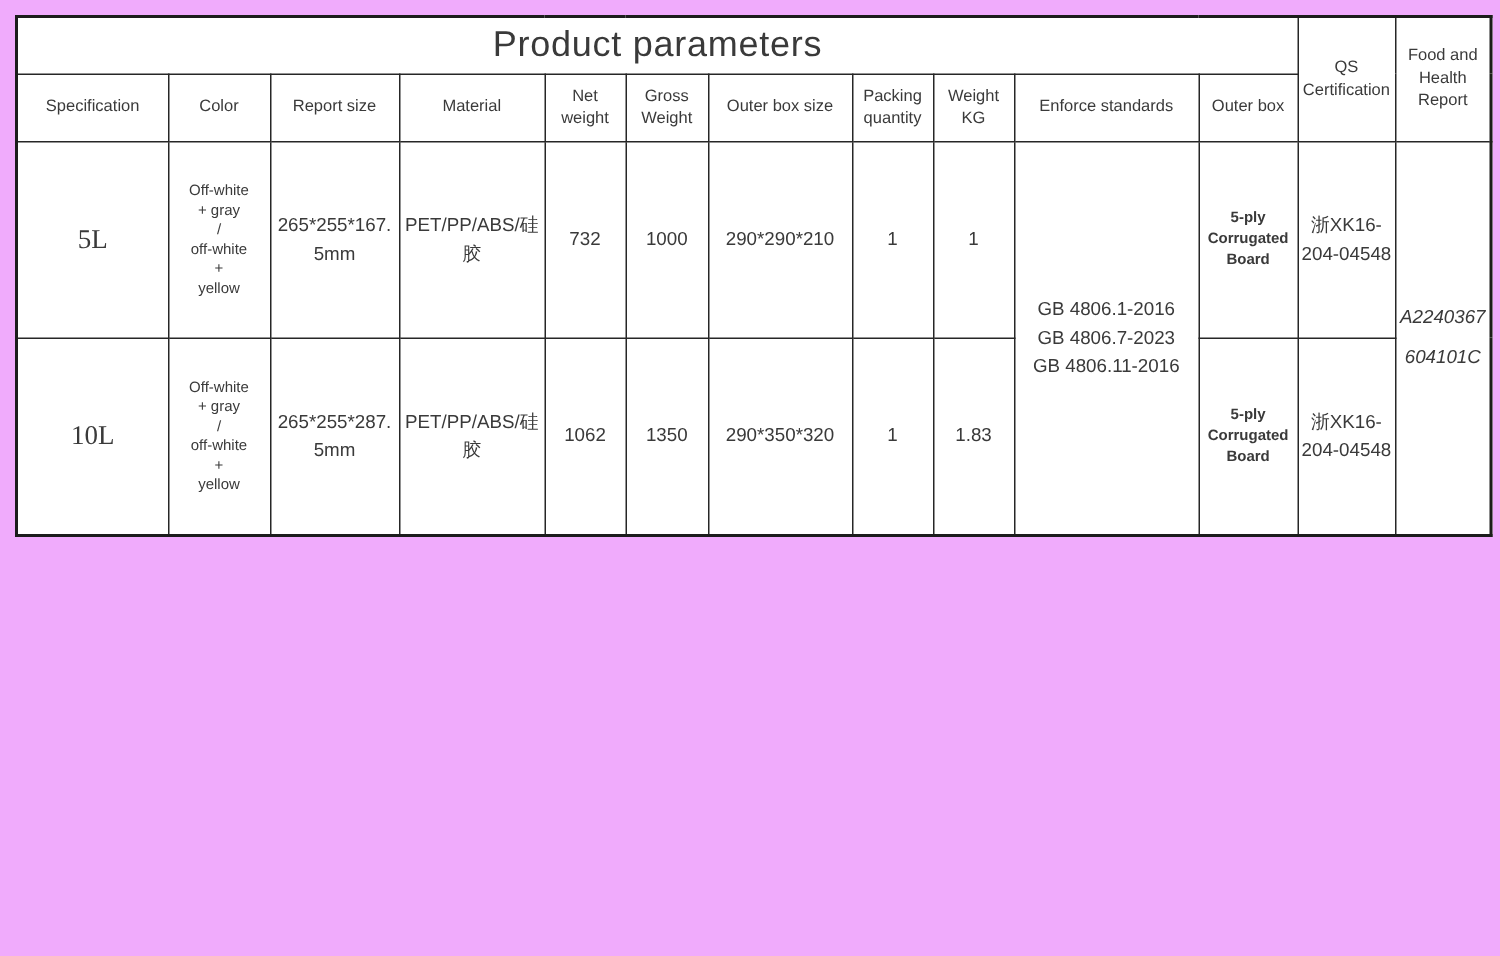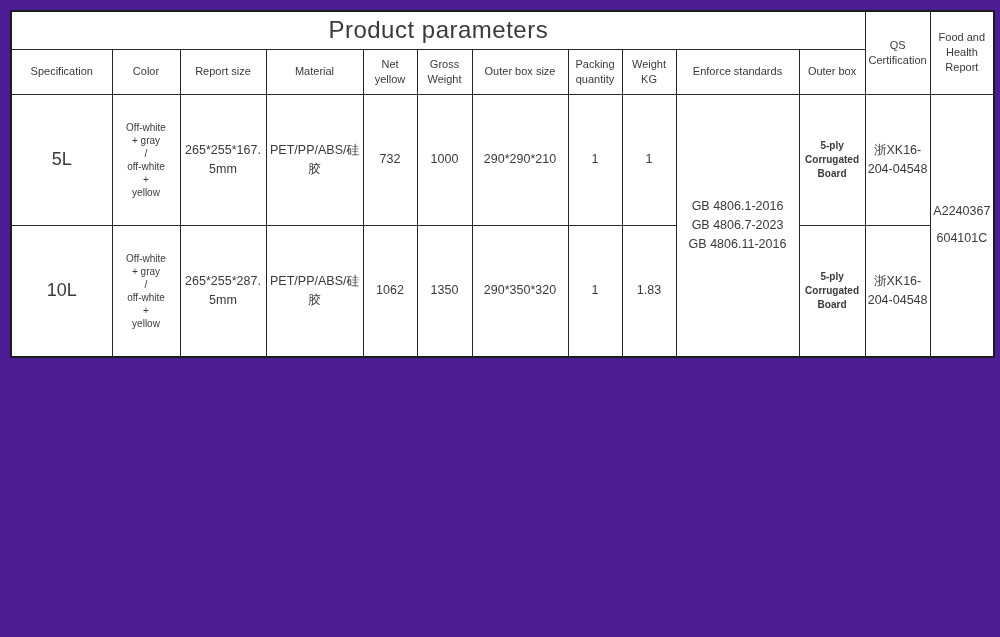--- a/index.html
+++ b/index.html
@@ -8,21 +8,21 @@
     background: #ffffff;
     width: 1000px;
     height: 637px;
     font-family: "Liberation Sans", "DejaVu Sans", sans-serif;
     color: #333333;
   }
   .page {
     position: relative;
     width: 1000px;
     height: 637px;
-    background: #4c1d95;
+    background: #f0abfc;
     overflow: hidden;
   }
   .table-wrap {
     position: absolute;
     left: 10px;
     top: 10px;
   }
   table.params {
     border-collapse: collapse;
     table-layout: fixed;
@@ -51,20 +51,21 @@
     letter-spacing: 0.5px;
   }
   td.header-cell {
     font-size: 11px;
     line-height: 1.35;
     color: #2f2f2f;
   }
   td.spec-cell {
     font-size: 18px;
     color: #2b2b2b;
+    font-family: Liberation Serif, serif;
   }
   td.data-cell {
     font-size: 12.5px;
     line-height: 1.5;
     white-space: pre-line;
   }
   td.color-cell {
     font-size: 10px;
     line-height: 1.3;
     white-space: pre-line;
@@ -73,20 +74,21 @@
   td.outerbox-cell {
     font-size: 10px;
     line-height: 1.4;
     white-space: pre-line;
     font-weight: bold;
   }
   td.report-cell {
     font-size: 12.5px;
     line-height: 2.2;
     white-space: pre-line;
+    font-style: italic;
   }
 </style>
 </head>
 <body>
 
 <div class="page">
   <div class="table-wrap">
     <table class="params">
       <colgroup>
         <col style="width:101px">
@@ -109,21 +111,21 @@
         <td class="title-cell" colspan="11">Product parameters</td>
         <td class="header-cell" rowspan="2">QS Certification</td>
         <td class="header-cell" rowspan="2">Food and Health Report</td>
       </tr>
 
       <tr class="header-row">
         <td class="header-cell">Specification</td>
         <td class="header-cell">Color</td>
         <td class="header-cell">Report size</td>
         <td class="header-cell">Material</td>
-        <td class="header-cell">Net yellow</td>
+        <td class="header-cell">Net weight</td>
         <td class="header-cell">Gross Weight</td>
         <td class="header-cell">Outer box size</td>
         <td class="header-cell">Packing quantity</td>
         <td class="header-cell">Weight KG</td>
         <td class="header-cell">Enforce standards</td>
         <td class="header-cell">Outer box</td>
       </tr>
 
       <tr class="data-row-1">
         <td class="spec-cell">5L</td>

